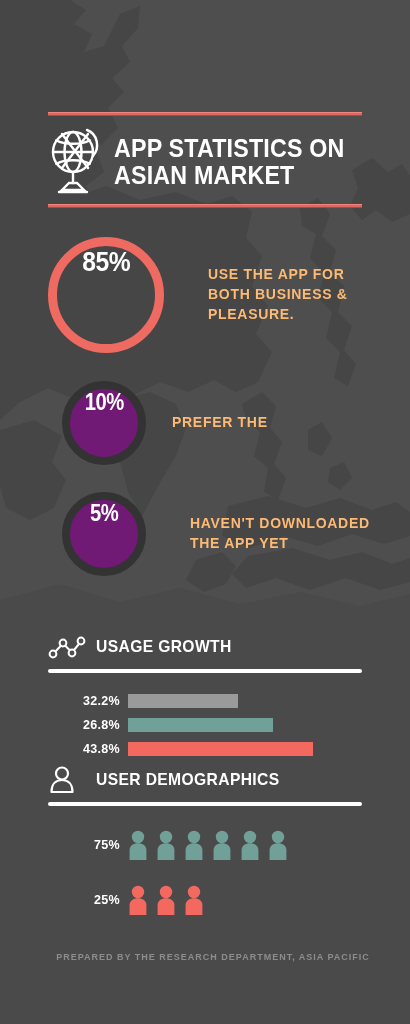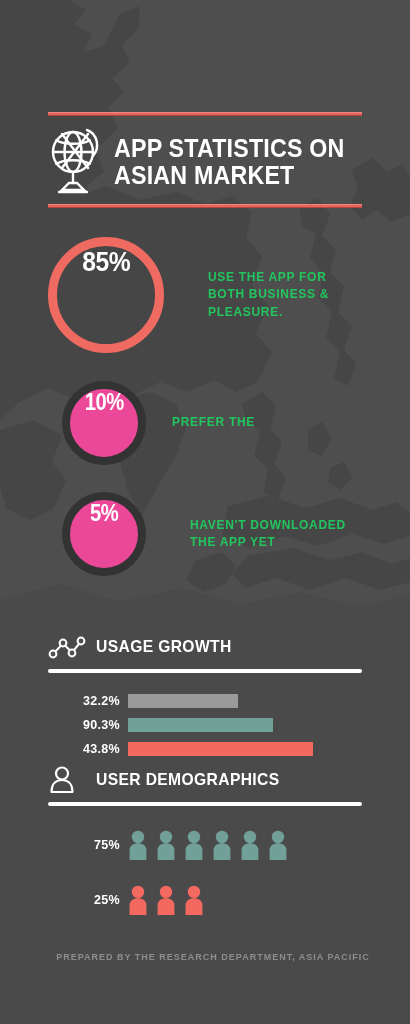--- a/index.html
+++ b/index.html
@@ -82,35 +82,35 @@
   }
   .circle.ring {
     width: 116px;
     height: 116px;
     border: 9px solid #ef6a60;
     background: transparent;
   }
   .circle.solid {
     width: 84px;
     height: 84px;
-    background: #ec4899;
+    background: #701a75;
     border: 8px solid #333333;
   }
   .circle .pct {
     color: #ffffff;
     font-weight: bold;
     letter-spacing: -0.5px;
     transform: scaleX(0.88);
   }
   .circle.ring .pct { font-size: 28px; }
   .circle.solid .pct { font-size: 23px; }
   .stat-text {
-    color: #22c55e;
-    font-weight: bold;
-    font-size: 12px;
+    color: #fdba74;
+    font-weight: bold;
+    font-size: 14px;
     line-height: 1.42;
     letter-spacing: 0.7px;
     text-transform: uppercase;
   }
   .stat-text span { display: block; white-space: nowrap; }
 
   
   .section { position: absolute; left: 48px; width: 314px; }
   .section-head {
     display: flex;
@@ -323,21 +323,21 @@
     <div class="rule-white"></div>
 
     <div class="bars">
       <div class="bar-row">
         <div class="bar-label">32.2%</div>
         <div class="bar-track">
           <div class="bar-fill" style="width:47%; background:#9a9a9a;"></div>
         </div>
       </div>
       <div class="bar-row">
-        <div class="bar-label">90.3%</div>
+        <div class="bar-label">26.8%</div>
         <div class="bar-track">
           <div class="bar-fill" style="width:62%; background:#71a099;"></div>
         </div>
       </div>
       <div class="bar-row">
         <div class="bar-label">43.8%</div>
         <div class="bar-track">
           <div class="bar-fill" style="width:79%; background:#f4695f;"></div>
         </div>
       </div>

